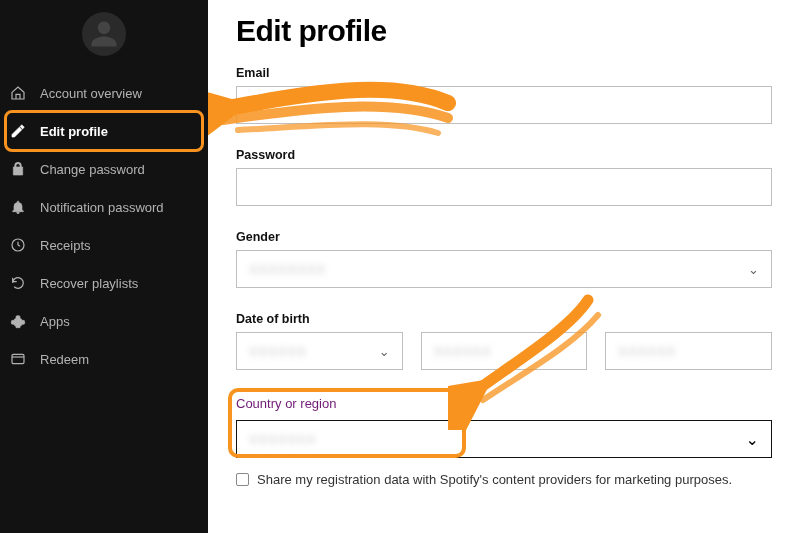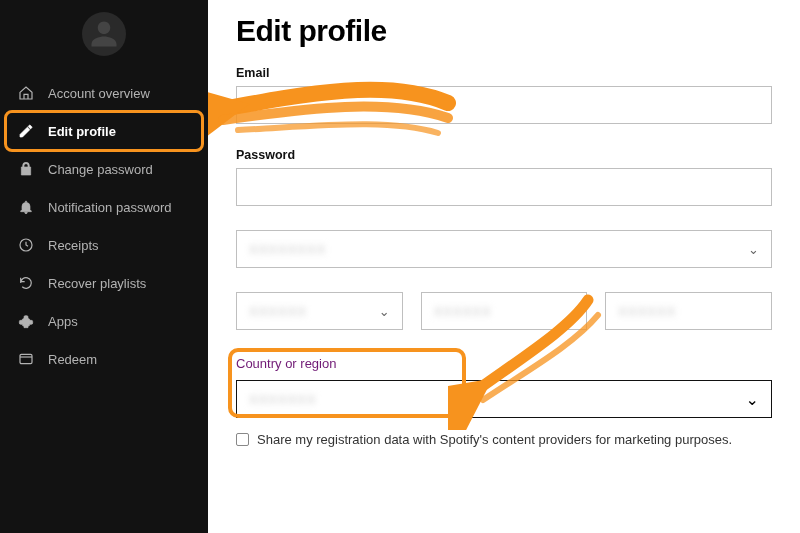--- a/index.html
+++ b/index.html
@@ -5,21 +5,21 @@
   * { box-sizing: border-box; margin: 0; padding: 0; }
   body { font-family: -apple-system, BlinkMacSystemFont, "Segoe UI", Helvetica, Arial, sans-serif; width: 800px; height: 533px; overflow: hidden; background: #fff; }
   .app { display: flex; width: 100%; height: 100%; }
 
   
   .sidebar { width: 208px; flex: 0 0 208px; background: #121212; color: #b3b3b3; display: flex; flex-direction: column; }
   .avatar-wrap { display: flex; justify-content: center; padding: 12px 0 18px; }
   .avatar { width: 44px; height: 44px; border-radius: 50%; background: #2a2a2a; display: flex; align-items: center; justify-content: center; }
   .avatar svg { width: 30px; height: 30px; fill: #444; }
   .nav { display: flex; flex-direction: column; }
-  .nav-item { display: flex; align-items: center; gap: 14px; padding: 11px 18px; font-size: 13px; color: #b3b3b3; cursor: pointer; position: relative; }
+  .nav-item { display: flex; align-items: center; gap: 14px; padding: 11px 10px; font-size: 13px; color: #b3b3b3; cursor: pointer; position: relative; }
   .nav-item .icon { width: 16px; height: 16px; display: inline-flex; align-items: center; justify-content: center; }
   .nav-item .icon svg { width: 16px; height: 16px; fill: #b3b3b3; stroke: #b3b3b3; }
   .nav-item.active { color: #fff; font-weight: 600; }
   .nav-item.active .icon svg { fill: #fff; stroke: #fff; }
   .highlight-box { position: absolute; inset: -2px 4px -2px 4px; border: 3px solid #f7931e; border-radius: 8px; pointer-events: none; }
 
   
   .main { flex: 1; padding: 14px 28px 0 28px; position: relative; overflow: hidden; }
   h1 { font-size: 30px; font-weight: 800; letter-spacing: -0.5px; color: #000; margin-bottom: 18px; }
   .field { margin-bottom: 24px; }
@@ -143,27 +143,29 @@
       <span class="label">Email</span>
       <input class="input" type="text" value="" style="">
     </div>
 
     <div class="field">
       <span class="label">Password</span>
       <input class="input" type="password" value="" style="">
     </div>
 
     <div class="field">
+      <span class="label">Gender</span>
       <div class="select">
         <span class="blur-text">XXXXXXXX</span>
         <span class="chev">⌄</span>
       </div>
     </div>
 
     <div class="field">
+      <span class="label">Date of birth</span>
       <div class="dob-row">
         <div class="select">
           <span class="blur-text">XXXXXX</span>
           <span class="chev">⌄</span>
         </div>
         <div class="input-like">
           <span class="blur-text">XXXXXX</span>
         </div>
         <div class="input-like">
           <span class="blur-text">XXXXXX</span>

